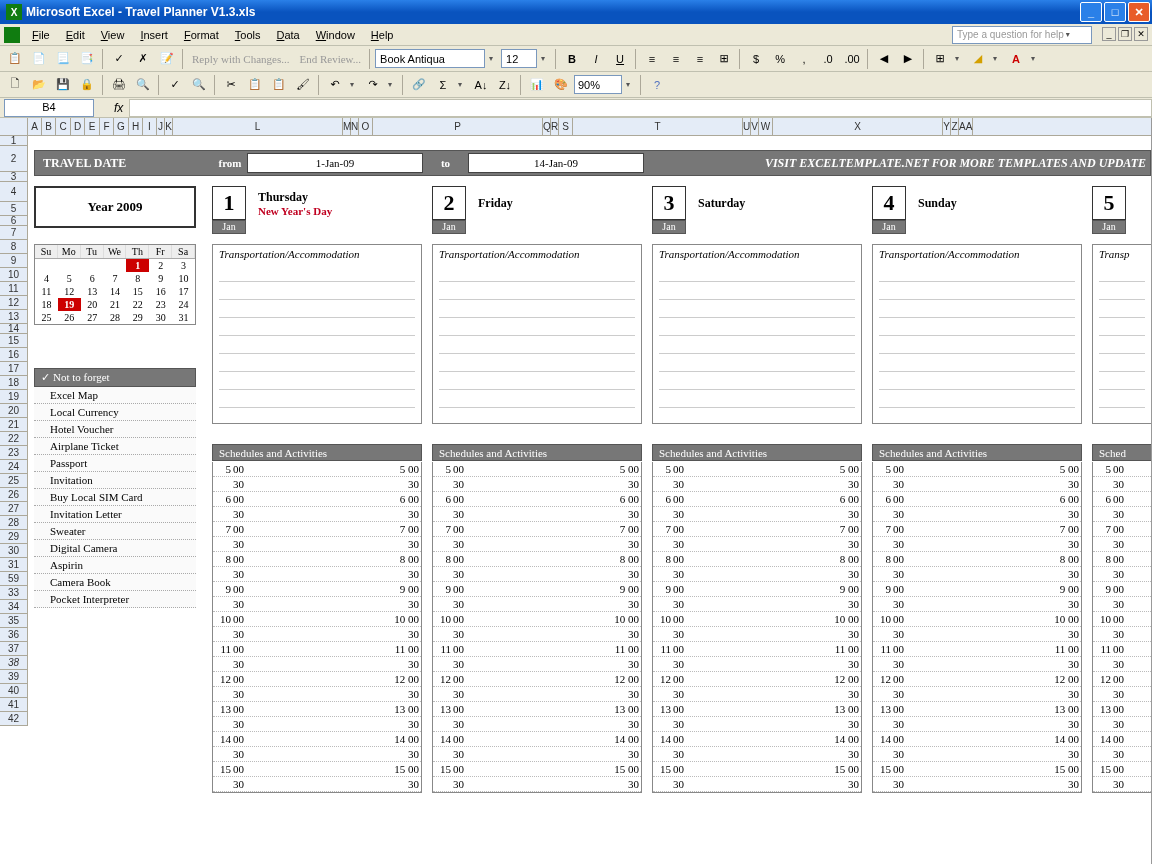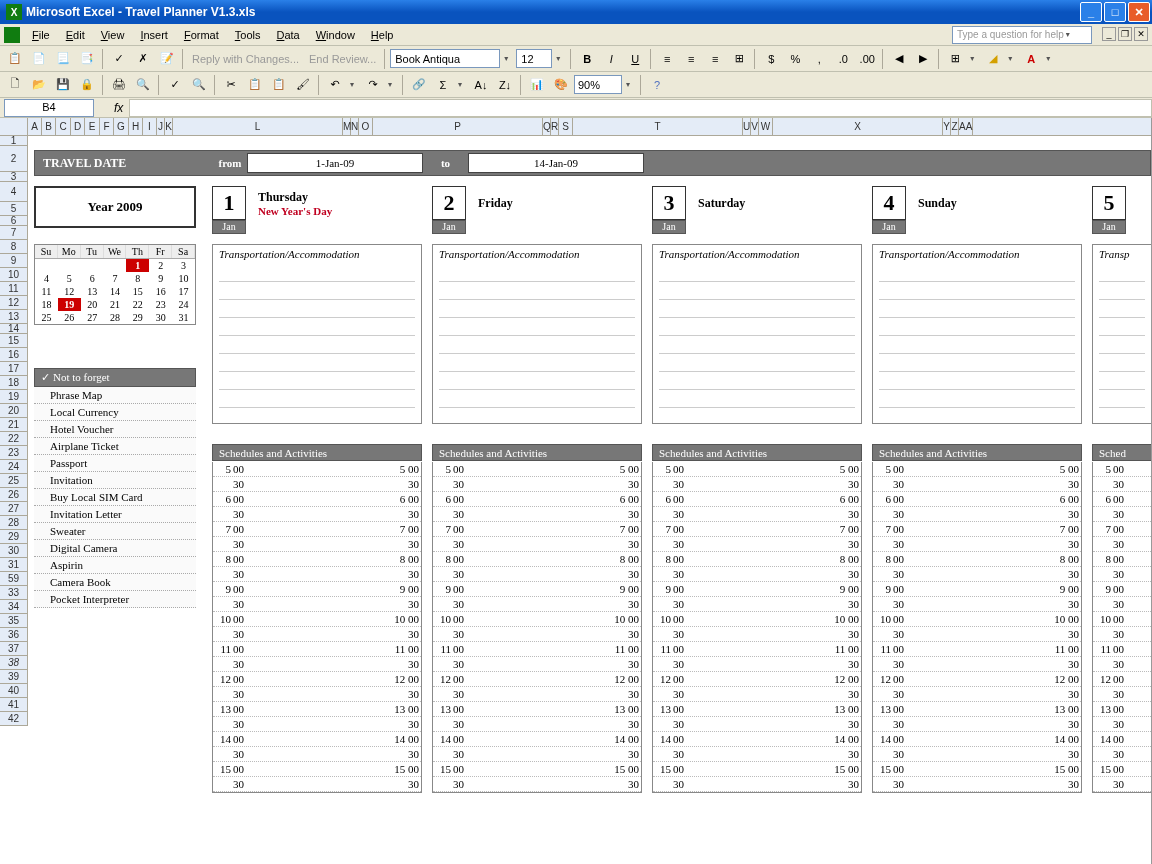--- a/index.html
+++ b/index.html
@@ -15,21 +15,21 @@
 .menubar { height: 22px; background: #ece9d8; display: flex; align-items: center; padding-left: 24px; gap: 0; border-bottom: 1px solid #c0c0b0; position:relative; }
 .menubar .mleft-icon{position:absolute;left:4px;top:3px;width:16px;height:16px;background:#107c10;}
 .menubar .mitem { padding: 2px 8px; cursor: default; }
 .menubar .helpbox { margin-left: auto; margin-right: 60px; border:1px solid #7a98bd; height:18px; width:140px; background:white; color:#999; padding:1px 4px; font-size:10px; display:flex;align-items:center;}
 .menubar .mdi-btns{position:absolute;right:4px;top:3px;display:flex;gap:2px;}
 .menubar .mdi-btns span{width:14px;height:14px;border:1px solid #999;font-size:9px;display:flex;align-items:center;justify-content:center;}
 
 .toolbar { height: 26px; background: #ece9d8; border-bottom: 1px solid #c0c0b0; display: flex; align-items: center; padding: 0 4px; gap: 2px; }
 .tbtn { width: 22px; height: 22px; display:flex;align-items:center;justify-content:center; cursor:default; border:1px solid transparent; }
 .tsep { width: 2px; height: 20px; border-left: 1px solid #aca899; margin: 0 2px; }
-.tlabel { color: #999; padding: 0 4px; }
+.tlabel { color: #999; padding: 0 4px; font-family: Liberation Serif, serif; }
 .fontbox { border:1px solid #7a98bd; background:white; height:19px; padding:2px 4px; width:110px; font-size:11px;display:flex;align-items:center; }
 .sizebox { border:1px solid #7a98bd; background:white; height:19px; padding:1px 4px; width:36px; font-size:11px; display:flex;align-items:center;}
 .dropdown-arrow{width:10px;font-size:8px;color:#555;margin-left:2px;}
 .zoombox{border:1px solid #7a98bd;background:white;height:19px;width:48px;padding:1px 3px;font-size:11px;display:flex;align-items:center;}
 
 .namebox-row { height: 20px; background: #ece9d8; display: flex; align-items: center; border-bottom: 1px solid #c0c0b0; }
 .namebox { width: 90px; border:1px solid #7a98bd; background:white; height:18px; padding:1px 6px; text-align:center; margin-left:4px; font-size:11px;}
 .fx-label { margin: 0 6px; font-style: italic; font-size:12px;}
 .formula-bar{flex:1;background:white;border:1px solid #c0c0b0;height:18px;}
 
@@ -288,20 +288,21 @@
     <div class="travel-date-row" style="position:absolute;left:6px;top:14px;right:0;">
       <div class="td-label">TRAVEL DATE</div>
       <div class="td-fromto">from</div>
       <div class="td-input" style="width:176px;">
           <span>1-Jan-09</span>
         </div>
       <div class="td-fromto" style="width:45px;">to</div>
       <div class="td-input" style="width:176px;">
           <span>14-Jan-09</span>
         </div>
+      <div class="td-visit">VISIT EXCELTEMPLATE.NET FOR MORE TEMPLATES AND UPDATE</div>
     </div>
 
     <div class="year-box">
         <b>Year 2009</b>
       </div>
 
     <div id="day-headers">
         <div class="day-header" style="left: 184px; width: 200px; position: absolute; top: 50px;">
           <div class="day-num">1</div>
           <div class="day-name">
@@ -395,21 +396,21 @@
             <div>29</div>
             <div>30</div>
             <div>31</div>
           </div>
         </div>
     </div>
 
     <div class="ntf">
       <div class="ntf-h">Not to forget</div>
       <div id="ntf-items">
-          <div class="ntf-item">Phrase Map</div>
+          <div class="ntf-item">Excel Map</div>
           <div class="ntf-item">Local Currency</div>
           <div class="ntf-item">Hotel Voucher</div>
           <div class="ntf-item">Airplane Ticket</div>
           <div class="ntf-item">Passport</div>
           <div class="ntf-item">Invitation</div>
           <div class="ntf-item">Buy Local SIM Card</div>
           <div class="ntf-item">Invitation Letter</div>
           <div class="ntf-item">Sweater</div>
           <div class="ntf-item">Digital Camera</div>
           <div class="ntf-item">Aspirin</div>

